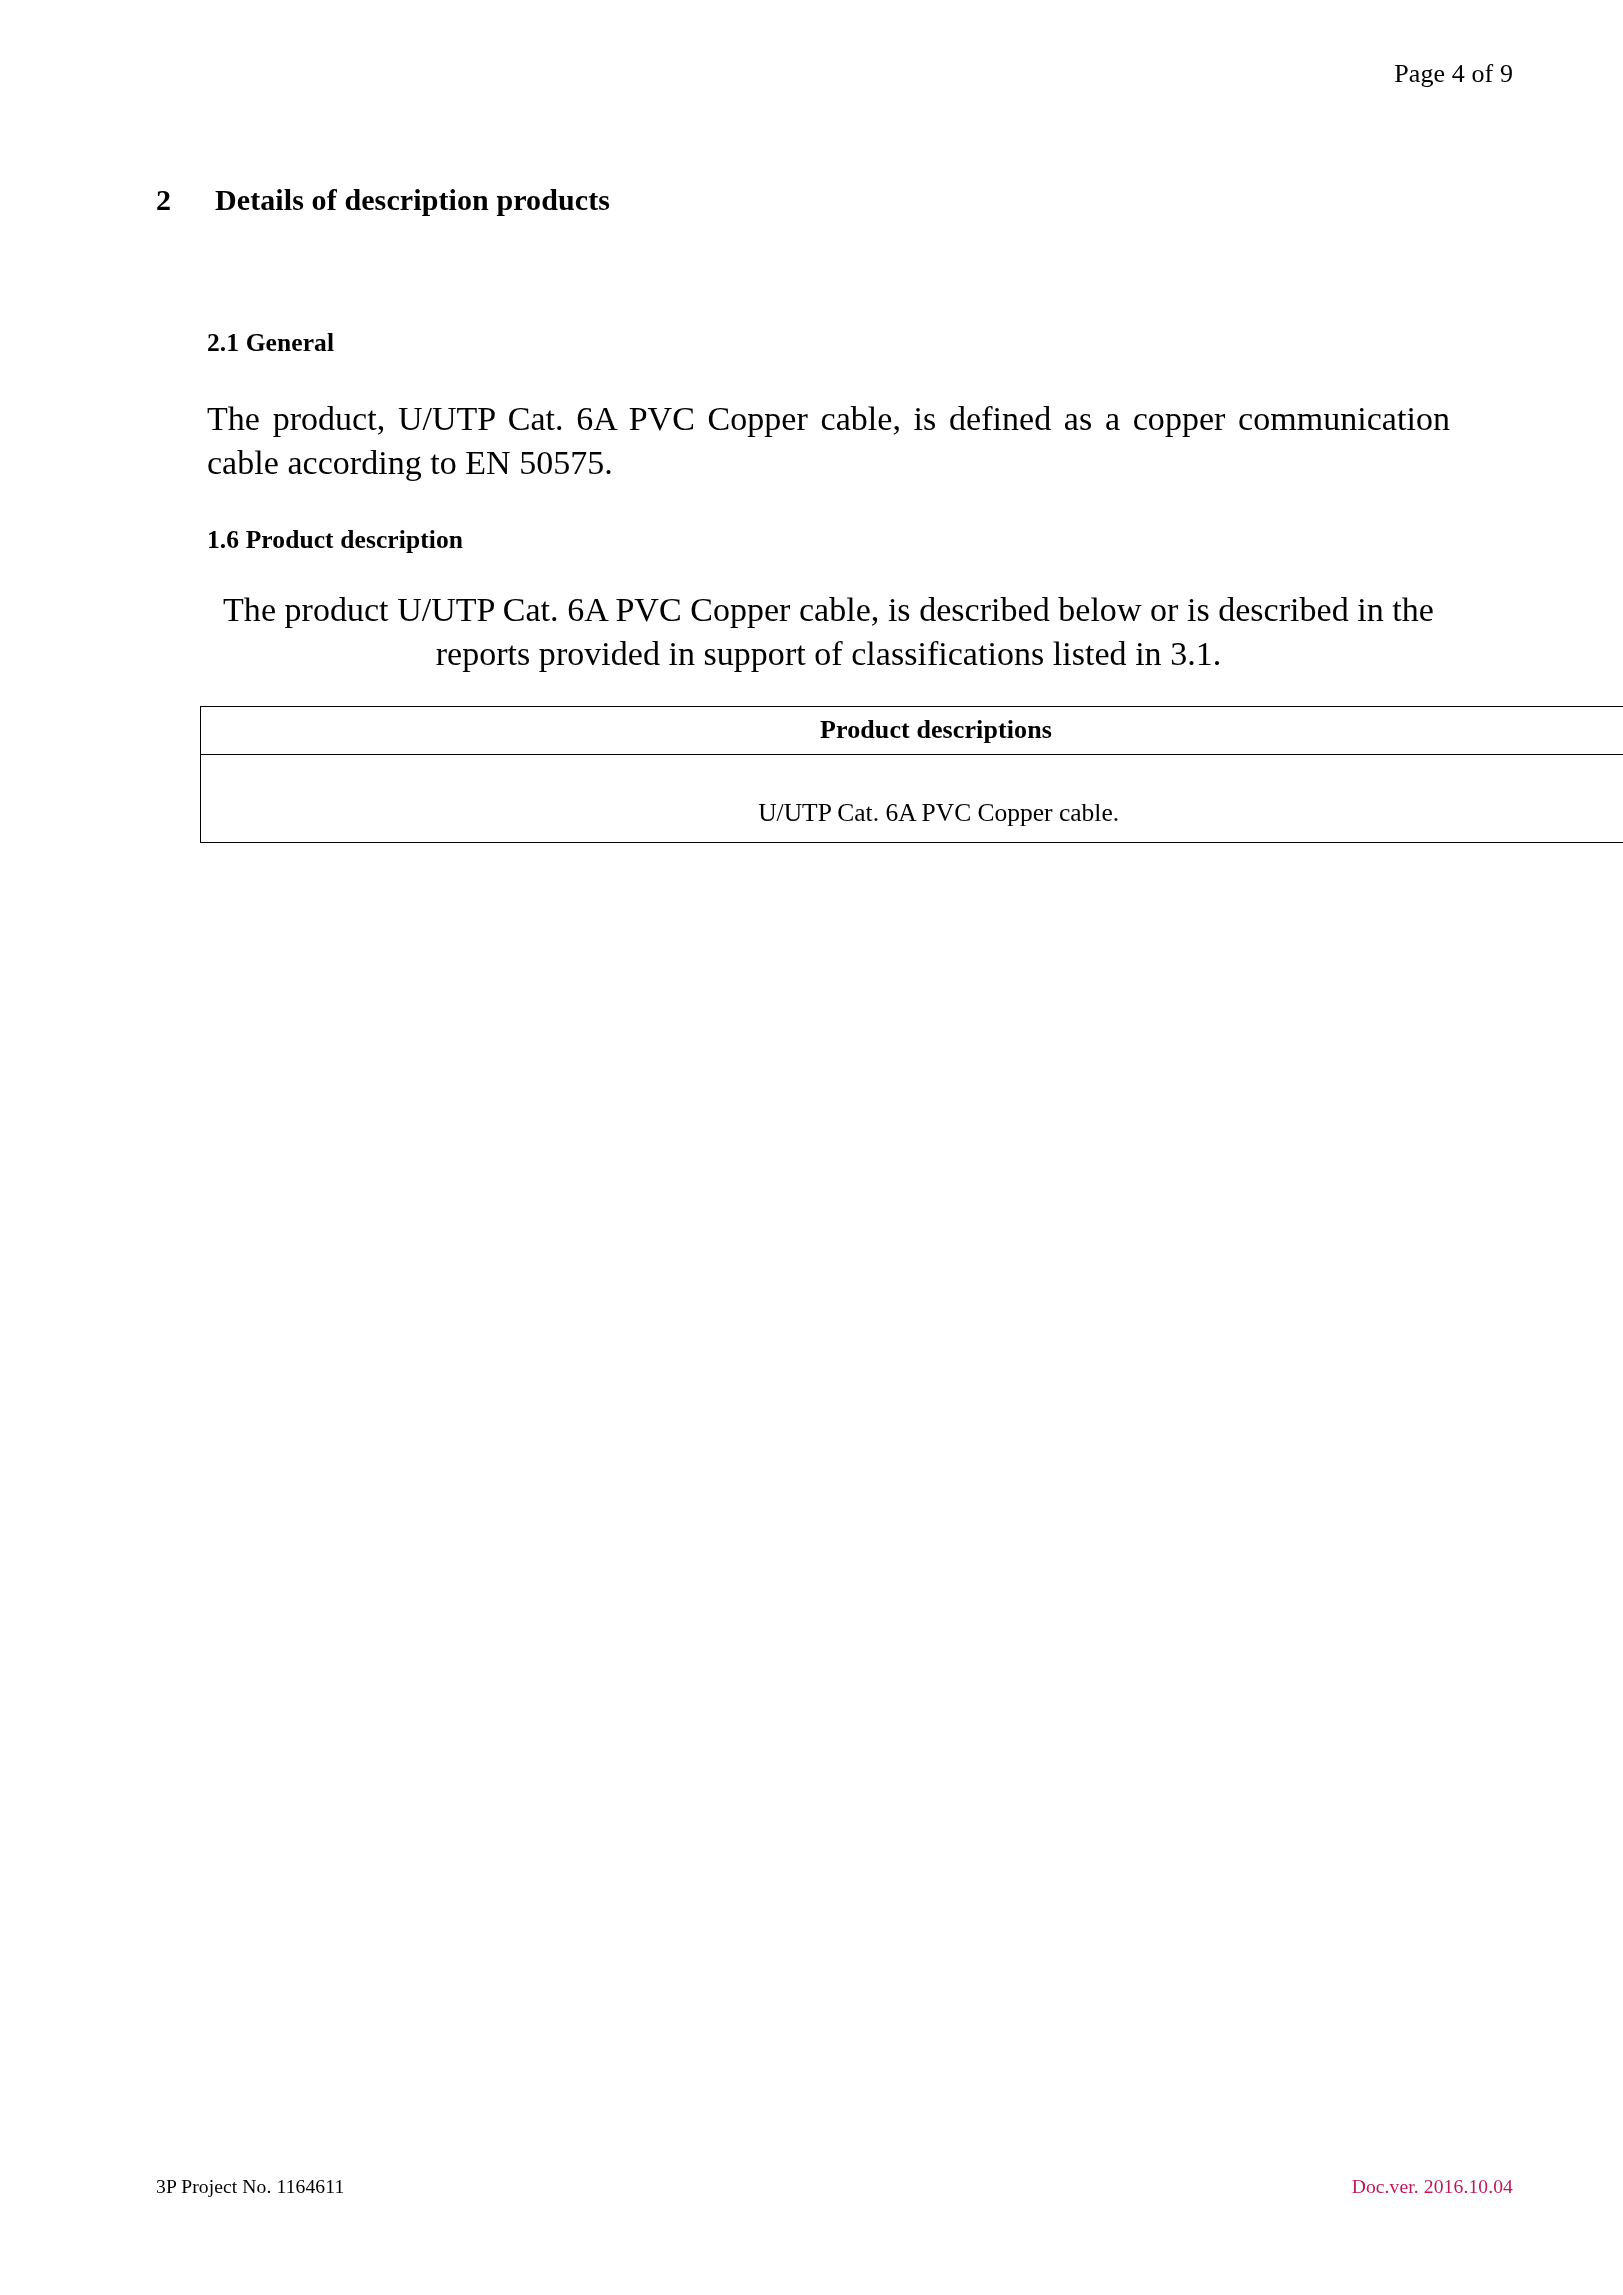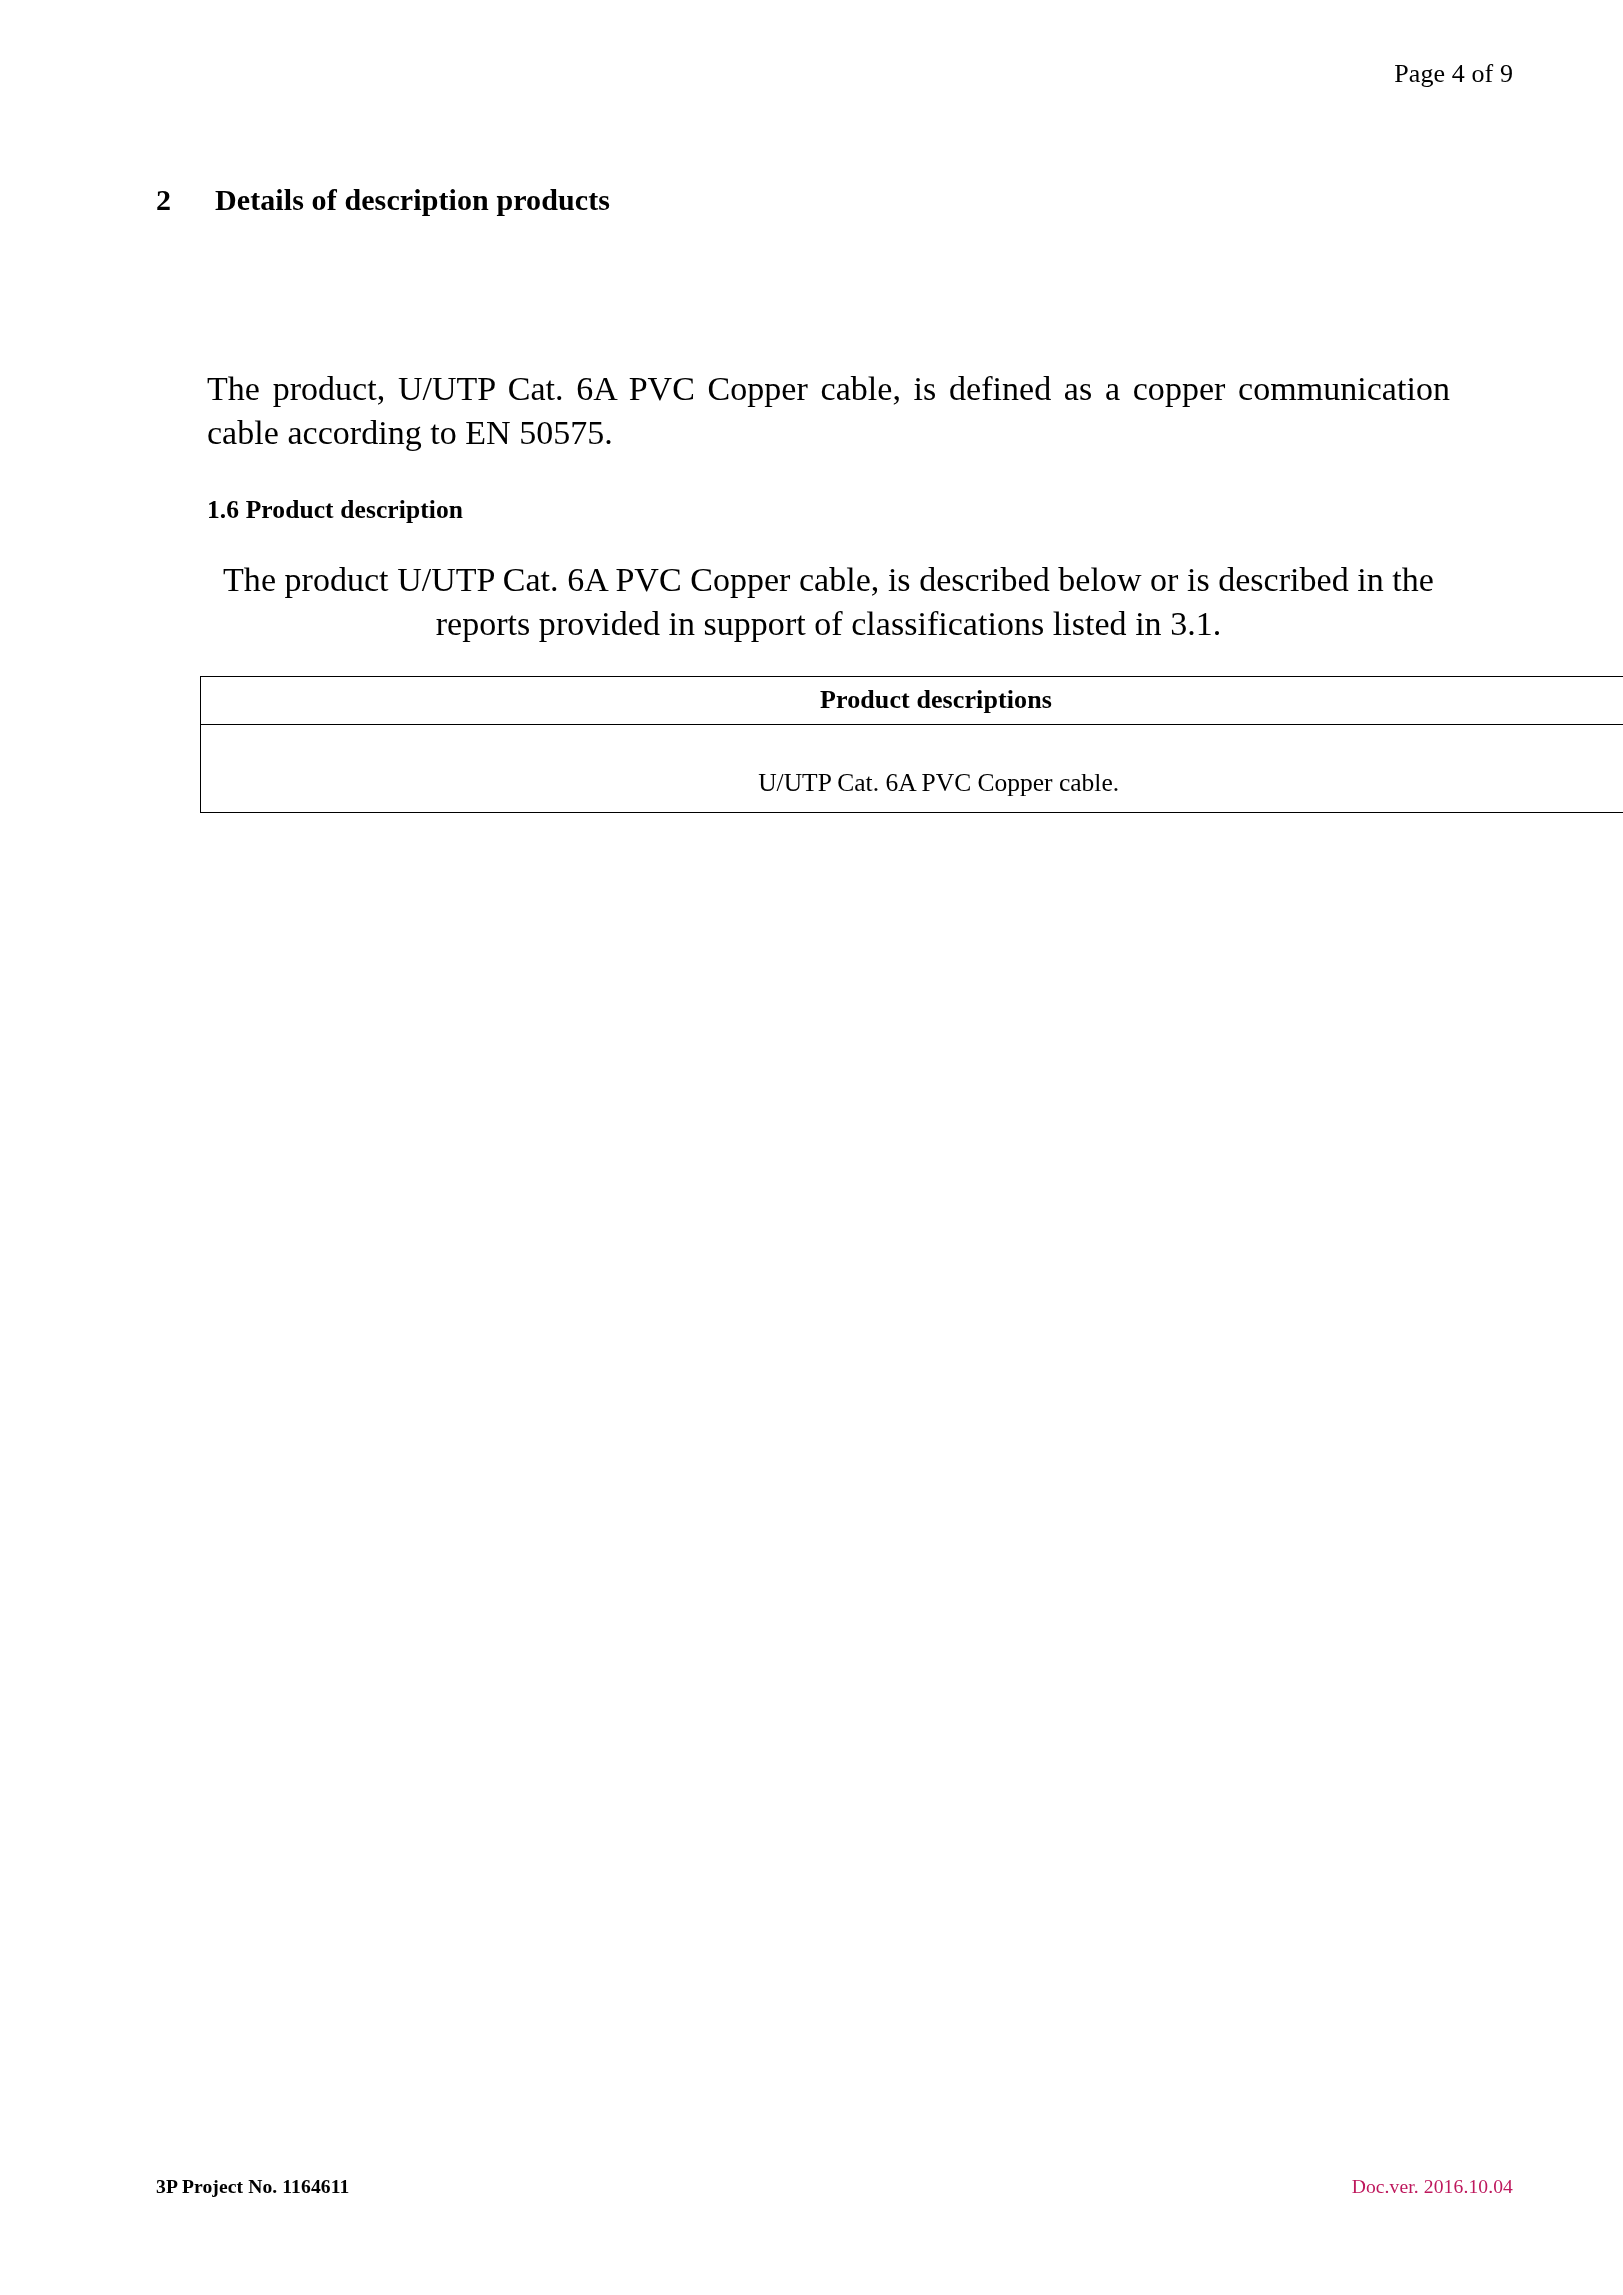--- a/index.html
+++ b/index.html
@@ -115,21 +115,21 @@
     position: absolute;
     left: 156px;
     right: 110px;
     bottom: 97px;
     display: flex;
     justify-content: space-between;
     align-items: baseline;
     font-size: 19.6px;
   }
   .footer .left {
-    font-weight: bold;
+    font-weight: normal;
     letter-spacing: 0.1px;
     margin-top: 44px;
   }
   .footer .right {
     color: #be185d;
     letter-spacing: 0.1px;
     margin-left: 16px;
   }
 </style>
 </head>
@@ -142,20 +142,21 @@
   <div class="content">
 
     <div class="section-heading">
       <span class="num">2</span>
       <span class="txt">Details of description products</span>
     </div>
 
     <div class="gap-1"></div>
 
     <div class="sub-block">
+      <div class="sub-heading">2.1 General</div>
       <div class="gap-3"></div>
       <p class="para">The product, U/UTP Cat. 6A PVC Copper cable, is defined as a copper communication cable according to EN 50575.</p>
     </div>
 
     <div class="gap-5"></div>
 
     <div class="sub-block">
       <div class="sub-heading">1.6 Product description</div>
       <div class="gap-4"></div>
       <p class="para nojustify">The product U/UTP Cat. 6A PVC Copper cable, is described below or is described in the reports provided in support of classifications listed in 3.1.</p>

